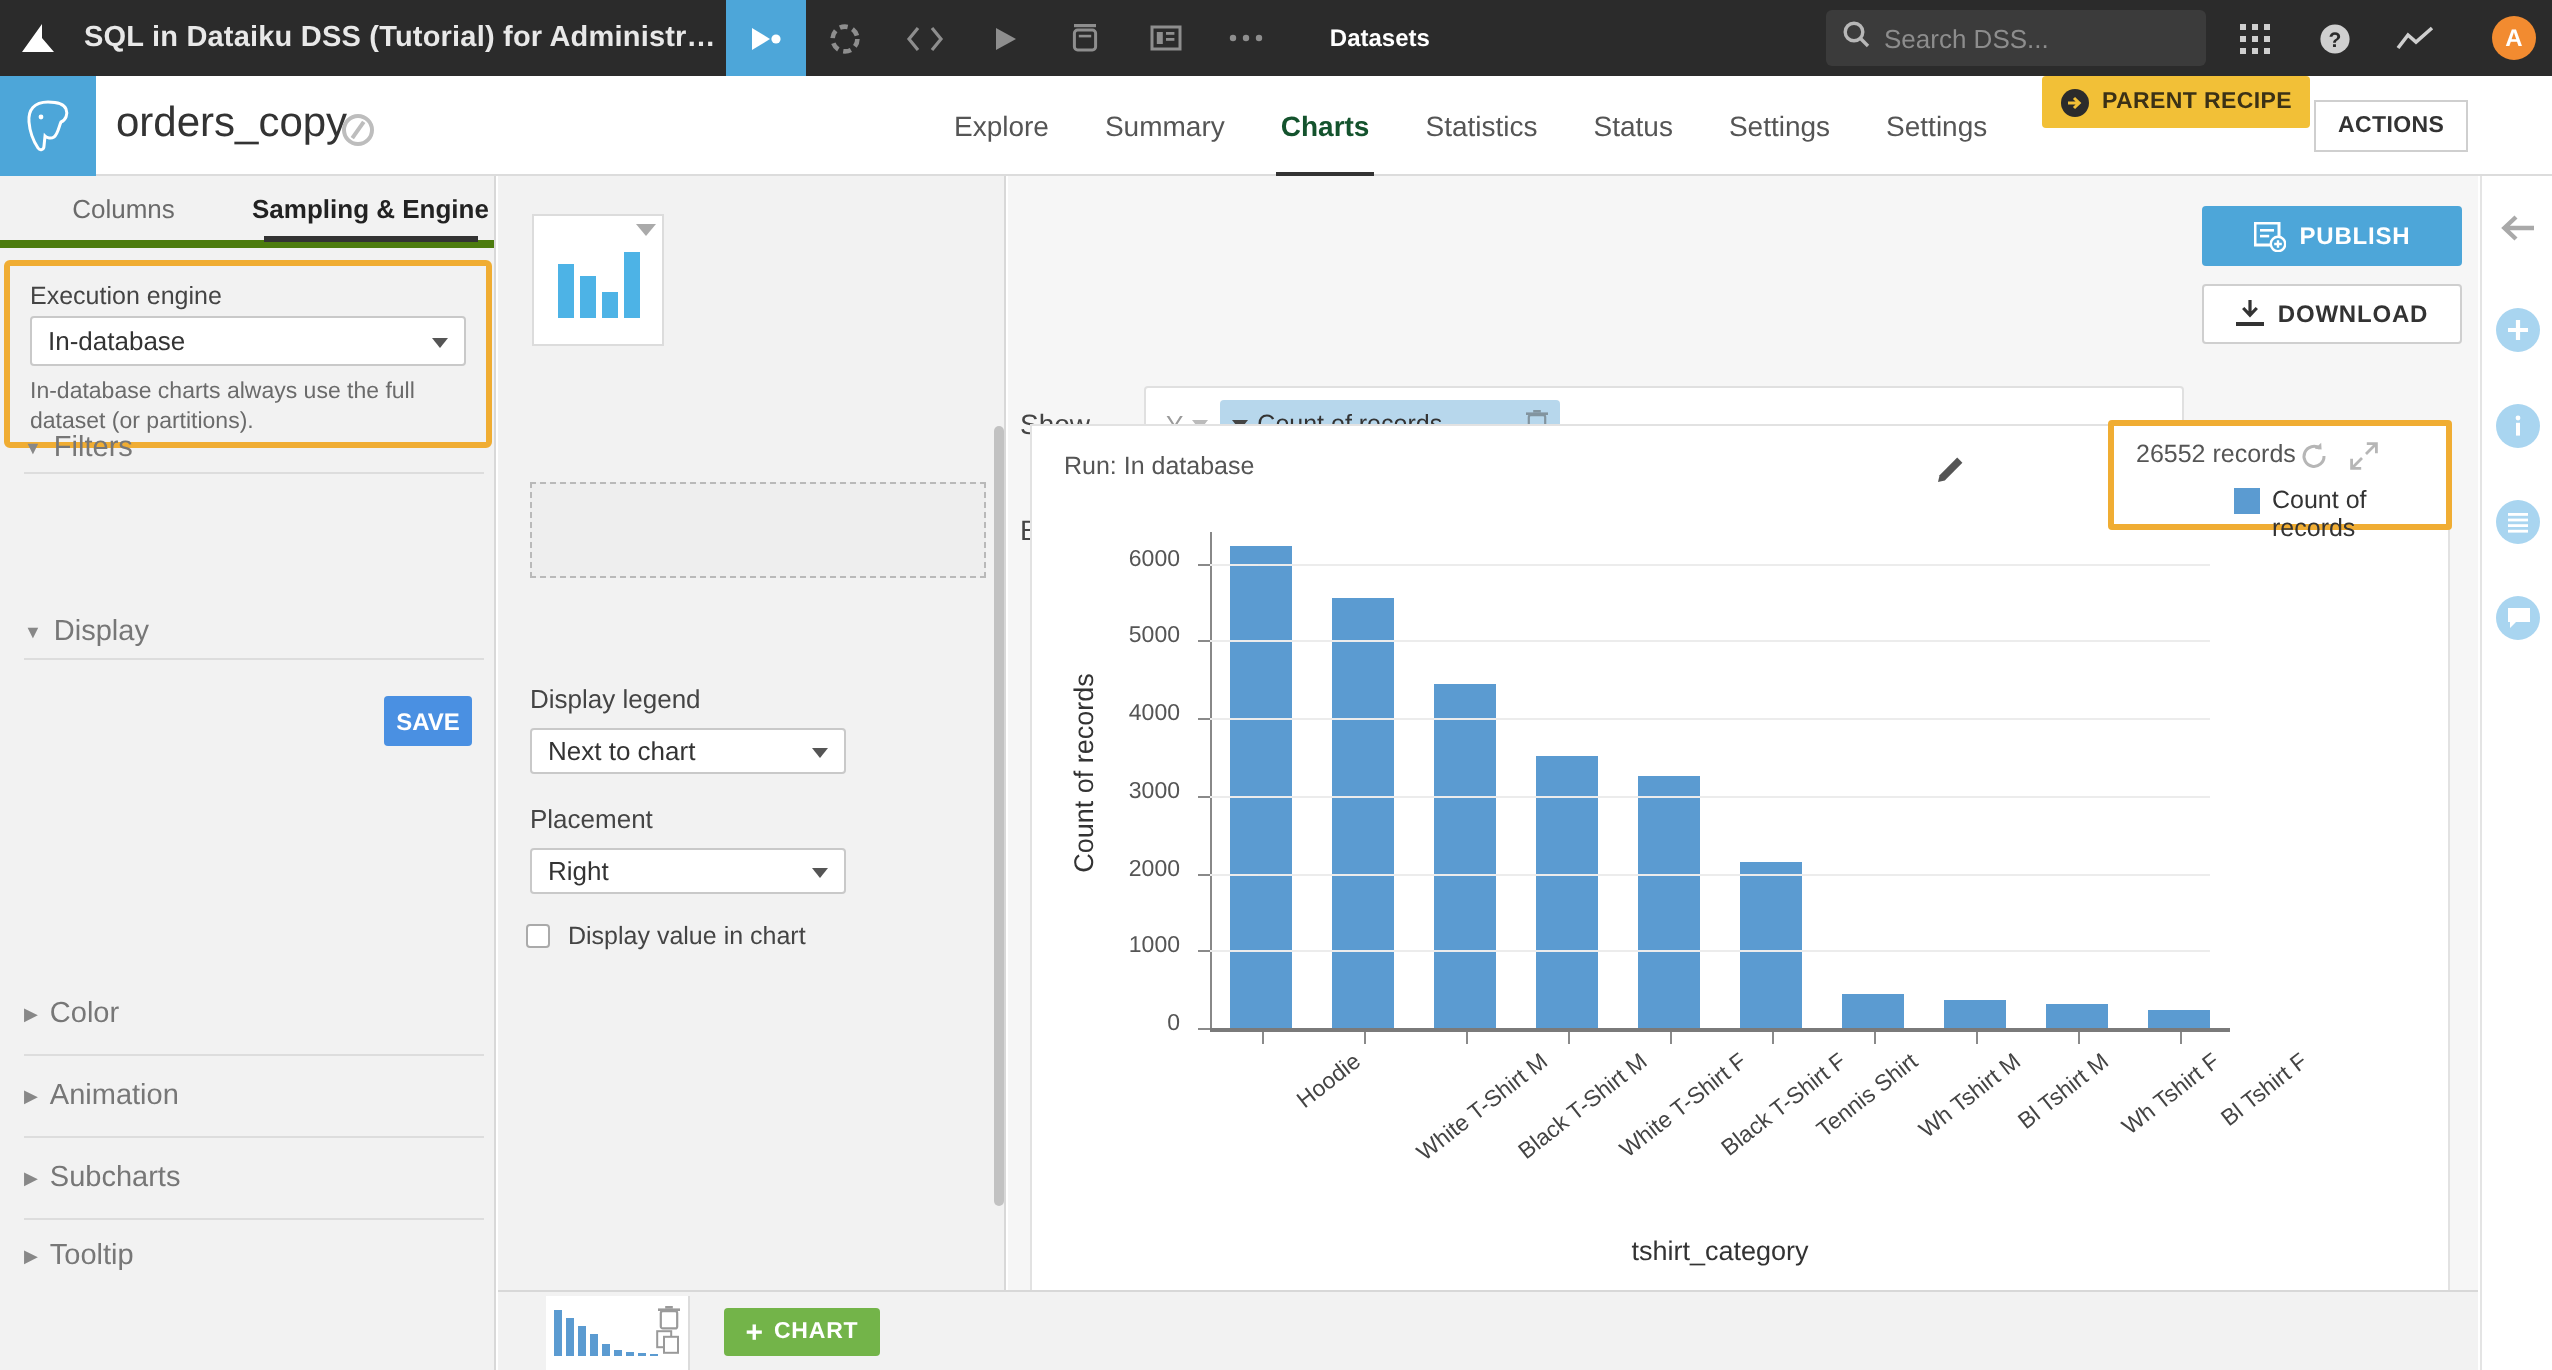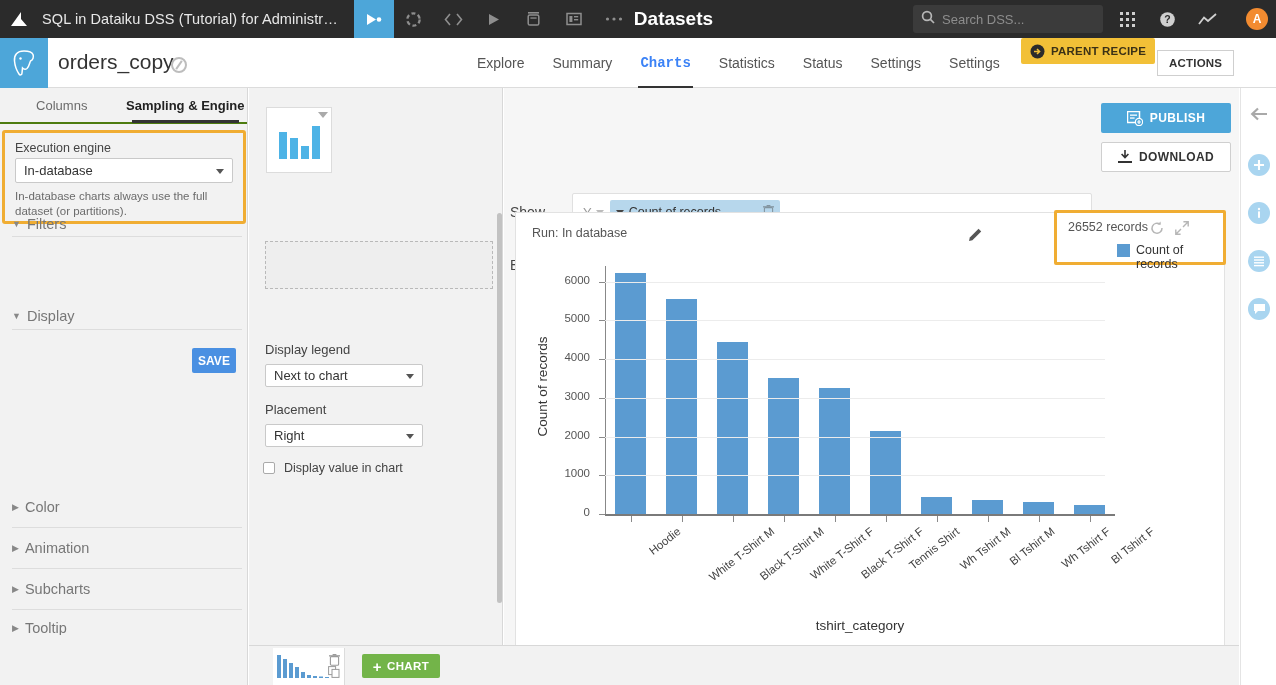--- a/index.html
+++ b/index.html
@@ -12,31 +12,31 @@
 
   
   #topbar {
     position: absolute; top: 0; left: 0; width: 1276px; height: 38px;
     background: #2b2b2b; display: flex; align-items: center;
   }
   #topbar .logo {
     width: 38px; height: 38px; display: flex; align-items: center; justify-content: center;
   }
   #topbar .project-name {
-    color: #e8e8e8; font-size: 14.5px; padding-left: 4px; padding-right: 16px;
-    white-space: nowrap; letter-spacing: .1px;
+    color: #e8e8e8; font-size: 14.5px; padding-left: 4px; padding-right: 5px;
+    white-space: nowrap; letter-spacing: .1px; font-weight: bold;
   }
   .nav-icon {
     width: 40px; height: 38px; display: flex; align-items: center; justify-content: center;
     cursor: pointer;
   }
   .nav-icon.active { background: #4da6d9; }
   .nav-icon svg { display: block; }
   #topbar .datasets-label {
-    color: #ffffff; font-size: 19px; font-weight: bold; white-space: nowrap;
+    color: #ffffff; font-size: 12px; font-weight: bold; margin-left: 22px; white-space: nowrap;
   }
   #searchbox {
     position: absolute; left: 913px; top: 5px; width: 190px; height: 28px;
     background: #3b3b3b; border-radius: 3px; display: flex; align-items: center;
     padding: 0 8px;
   }
   #searchbox input {
     background: transparent; border: 0; outline: 0; color: #cfcfcf;
     font-family: "Liberation Sans", sans-serif; font-size: 13px; margin-left: 7px; width: 150px;
   }
@@ -70,41 +70,41 @@
   }
   #ds-status::after {
     content: ""; position: absolute; left: 5px; top: 1px; width: 2px; height: 10px;
     background: #bdbdbd; transform: rotate(35deg);
   }
   #tabs { position: absolute; left: 463px; top: 0; height: 50px; display: flex; align-items: stretch; }
   #tabs .tab {
     display: flex; align-items: center; padding: 0 14px; font-size: 14px; color: #555;
     cursor: pointer; position: relative;
   }
-  #tabs .tab.sel { color: #3b82f6; font-weight: bold; font-family: Liberation Mono, monospace; }
+  #tabs .tab.sel { color: #14532d; font-weight: bold; }
   #tabs .tab.sel::after {
     content: ""; position: absolute; bottom: -1px; left: 12px; right: 12px; height: 3px; background: #333;
   }
   #parent-recipe {
     position: absolute; left: 1021px; top: 0; height: 26px; background: #f2c037;
     display: flex; align-items: center; padding: 0 9px; border-radius: 2px;
     font-size: 11.5px; font-weight: bold; color: #3b3116; letter-spacing: .2px; cursor: pointer;
   }
   #actions-btn {
     position: absolute; left: 1157px; top: 12px; height: 26px; background: #fff;
     border: 1px solid #cfcfcf; display: flex; align-items: center; padding: 0 11px;
     font-size: 11.5px; font-weight: bold; color: #333; letter-spacing: .2px; cursor: pointer;
   }
 
   
   #leftpanel {
     position: absolute; left: 0; top: 88px; width: 248px; height: 597px;
     background: #f2f2f2; border-right: 1px solid #d8d8d8;
   }
-  #lp-tabs { display: flex; height: 36px; border-bottom: 2px solid #4d7c0f; }
+  #lp-tabs { display: flex; height: 36px; border-bottom: 4px solid #4d7c0f; }
   #lp-tabs .lptab {
     flex: 1; display: flex; align-items: center; justify-content: center;
     font-size: 13px; color: #6b6b6b; cursor: pointer; position: relative;
   }
   #lp-tabs .lptab.sel { color: #222; font-weight: bold; }
   #lp-tabs .lptab.sel::after {
     content: ""; position: absolute; bottom: -1px; left: 8px; right: 8px; height: 3px; background: #333;
   }
   #engine-box {
     position: absolute; left: 2px; top: 42px; width: 244px; height: 94px;

